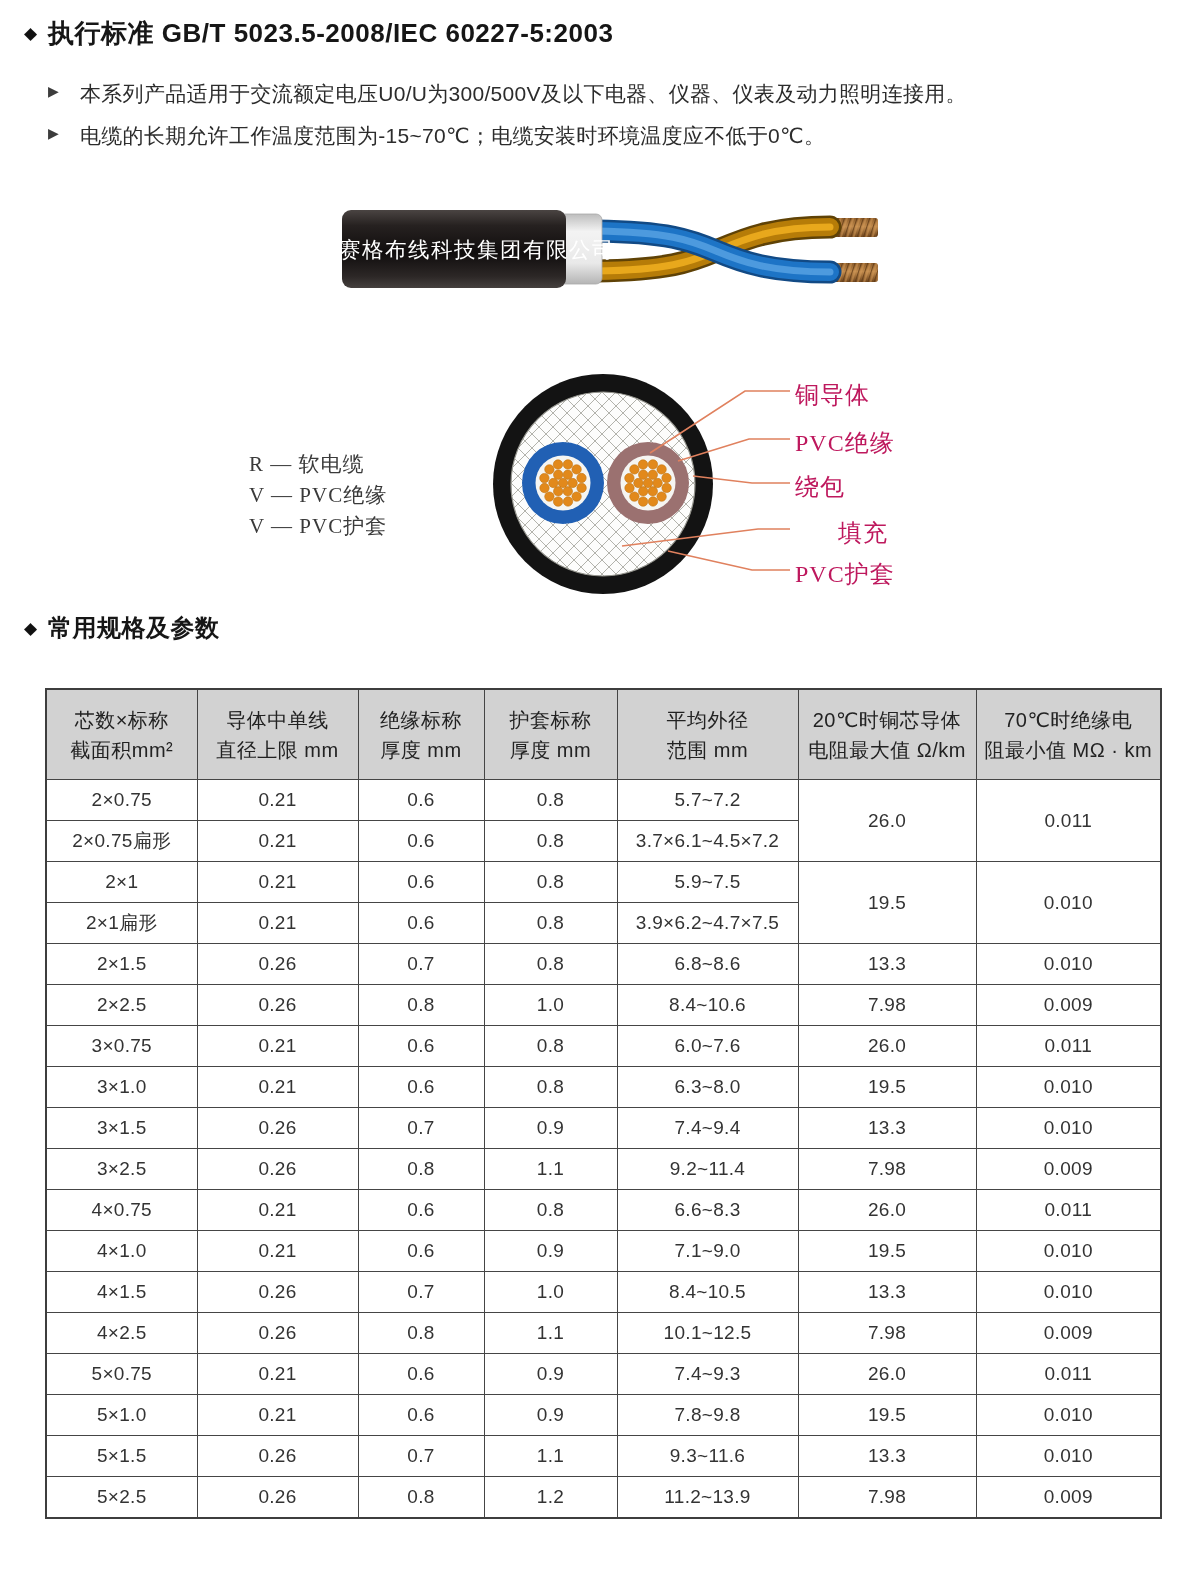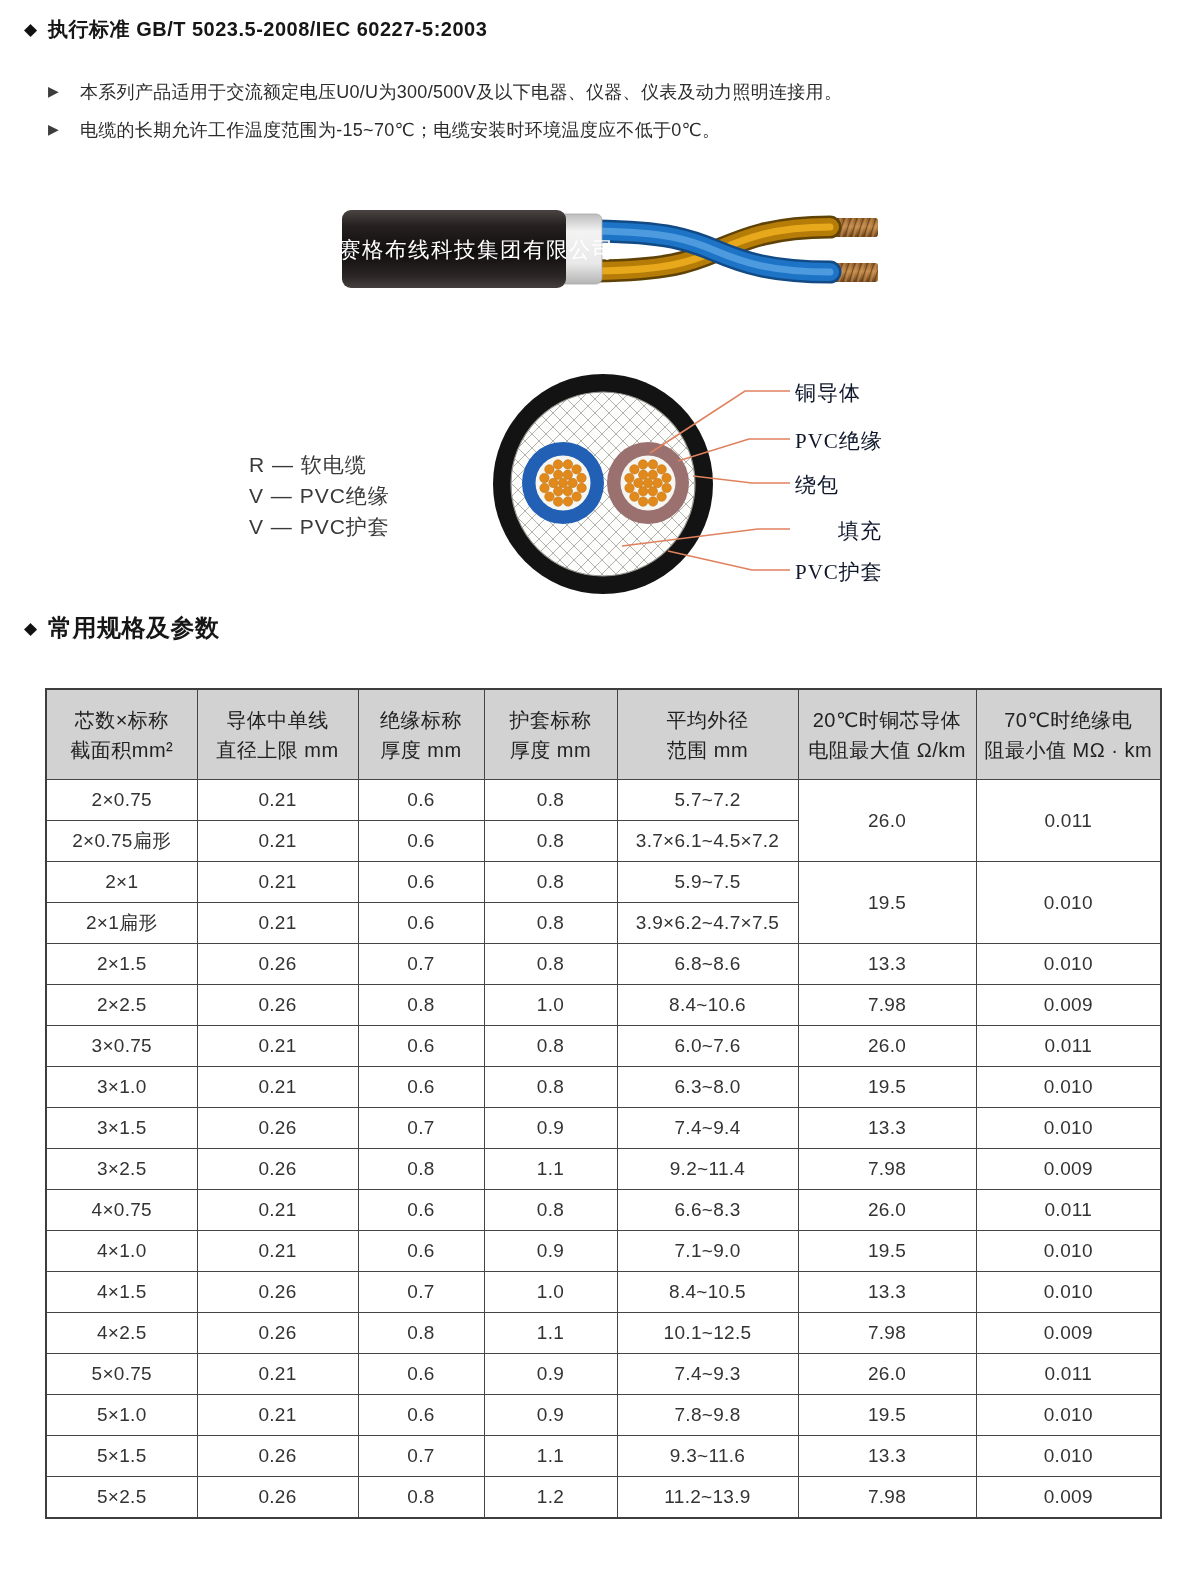--- a/index.html
+++ b/index.html
@@ -3,36 +3,36 @@
 <meta charset="utf-8">
 <style>
   html,body{margin:0;padding:0;background:#ffffff;}
   #page{position:relative;width:1200px;height:1569px;background:#ffffff;overflow:hidden;
         font-family:"Liberation Sans","DejaVu Sans",sans-serif;color:#2c2c2c;}
 
   
   .sec-title{position:absolute;display:flex;align-items:center;gap:11px;}
   .sec-title .diamond{font-size:17px;color:#111;line-height:1;}
   .sec-title .t{font-weight:bold;color:#161616;letter-spacing:0.5px;}
-  #std-title .t{font-size:20px;}
+  #std-title .t{font-size:26px;}
   #spec-title .t{font-size:24px;}
 
   
   #bullet-list{position:absolute;left:48px;top:80px;}
   .bullet-row{display:flex;align-items:flex-start;margin-bottom:14px;}
   .bullet-row .arrow{font-size:14px;color:#3c3c3c;margin-top:3px;width:32px;flex:0 0 32px;}
-  .bullet-row .btxt{font-size:18px;color:#2c2c2c;letter-spacing:0.3px;}
+  .bullet-row .btxt{font-size:21px;color:#2c2c2c;letter-spacing:0.3px;}
 
   
   #legend{position:absolute;left:249px;top:449px;}
-  .legend-line{font-size:21px;color:#3a3a3a;line-height:31px;letter-spacing:1px;}
+  .legend-line{font-size:21px;color:#3a3a3a;line-height:31px;letter-spacing:1px;font-family:Liberation Serif, serif;}
 
   
   .dia-label{position:absolute;left:795px;font-family:"Liberation Serif","DejaVu Serif",serif;
-             font-size:21px;color:#0f172a;letter-spacing:1px;white-space:nowrap;}
+             font-size:24px;color:#be185d;letter-spacing:1px;white-space:nowrap;}
 
   
   #cable-photo{position:absolute;left:340px;top:205px;}
   #cross-section{position:absolute;left:460px;top:352px;}
 
   
   #spec-table{position:absolute;left:45px;top:688px;width:1115px;border-collapse:collapse;
               table-layout:fixed;}
   #spec-table th,#spec-table td{border:1.5px solid #454545;text-align:center;vertical-align:middle;
               padding:0;}

